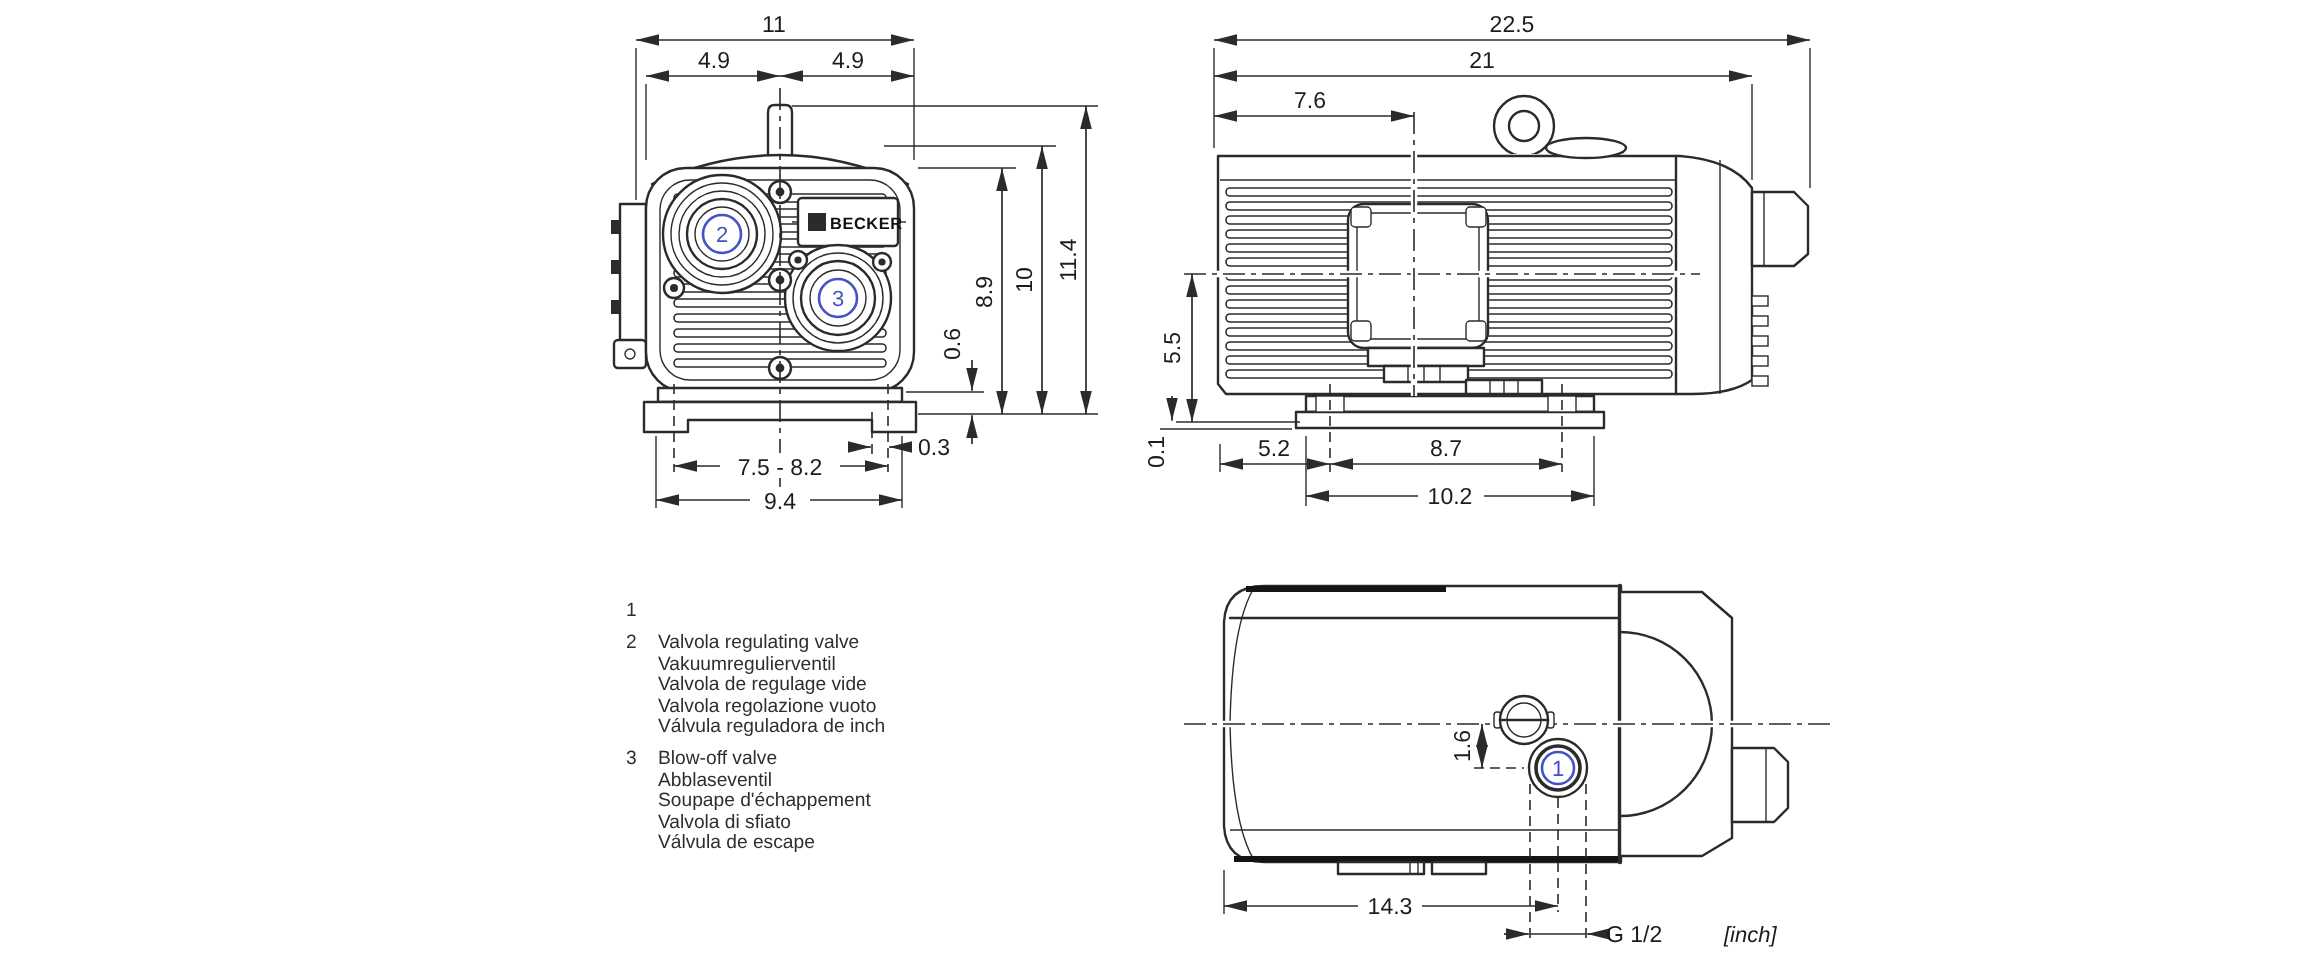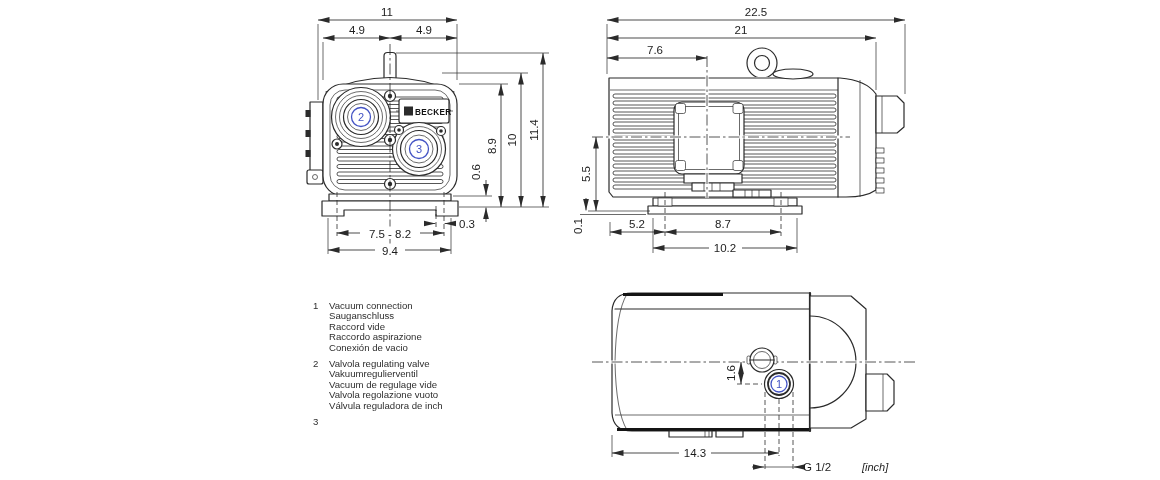--- a/index.html
+++ b/index.html
@@ -330,36 +330,36 @@
     <line class="dm dme" x1="800" y1="467" x2="793.6" y2="467"></line>
     <line class="tn" x1="765" y1="467" x2="793" y2="467"></line>
     <text class="d" x="803" y="471">G 1/2</text>
     <text class="d it" x="862" y="471">[inch]</text>
   </g>
 </svg>
 
 <div class="legend" style="left:313px;top:301px;">
   <div class="li">
     <span class="ln">1</span>
-    <span>
-      <div>Vacuum connection</div>
-      <div>Sauganschluss</div>
-      <div>Raccord vide</div>
-      <div>Raccordo aspirazione</div>
-      <div>Conexión de vacio</div>
-    </span>
   </div>
   <div class="li">
     <span class="ln">2</span>
     <span>
       <div>Valvola regulating valve</div>
       <div>Vakuumregulierventil</div>
-      <div>Vacuum de regulage vide</div>
+      <div>Valvola de regulage vide</div>
       <div>Valvola regolazione vuoto</div>
       <div>Válvula reguladora de inch</div>
     </span>
   </div>
   <div class="li">
     <span class="ln">3</span>
+    <span>
+      <div>Blow-off valve</div>
+      <div>Abblaseventil</div>
+      <div>Soupape d'échappement</div>
+      <div>Valvola di sfiato</div>
+      <div>Válvula de escape</div>
+    </span>
   </div>
 </div>
 
 </div>
 
 </body></html>

